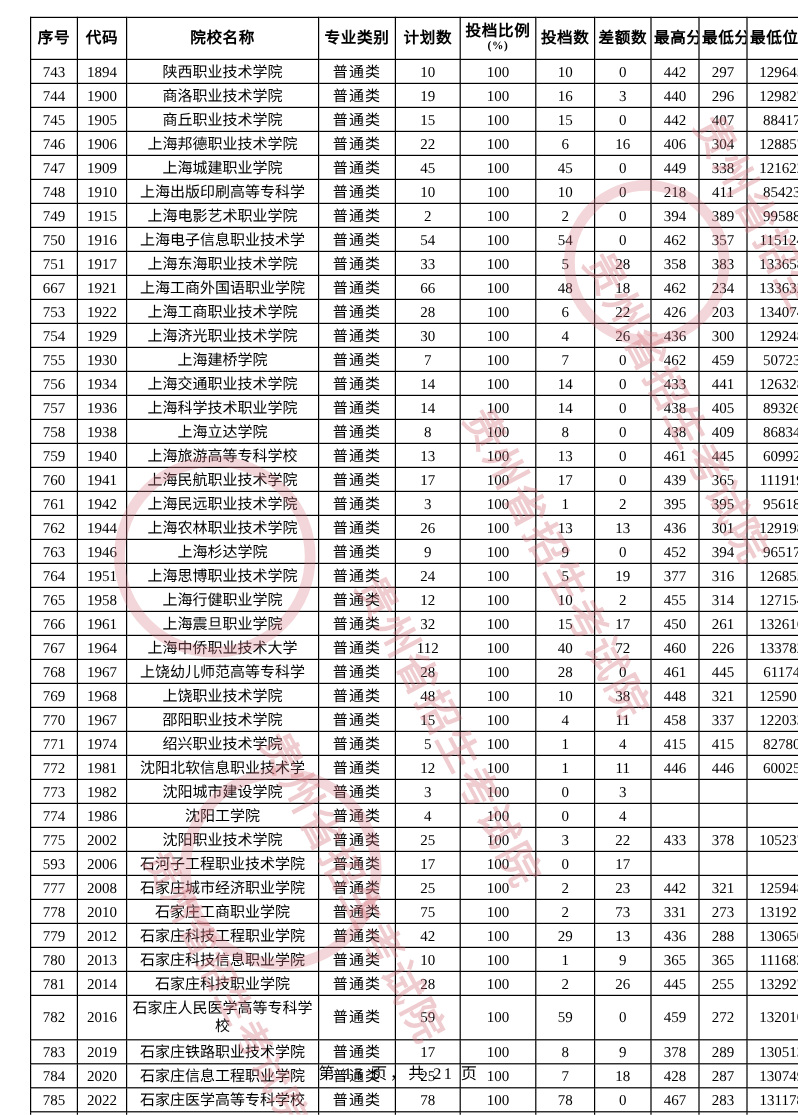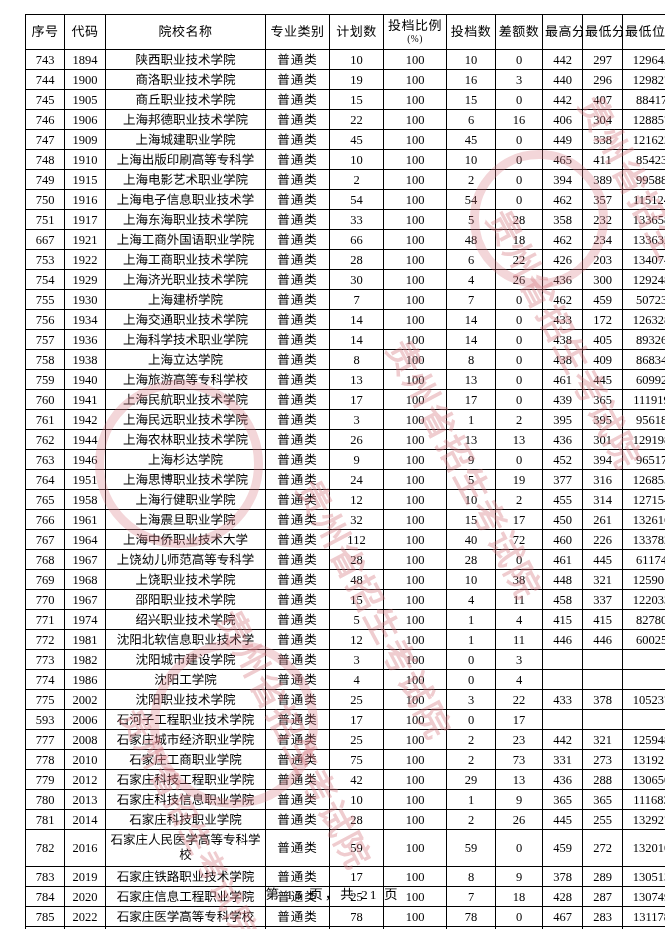--- a/index.html
+++ b/index.html
@@ -65,21 +65,21 @@
     text-align:center;
     vertical-align:middle;
     height:19px;
     background:transparent;
     overflow:hidden;
     white-space:nowrap;
   }
   table.grid thead th{
     font-size:13px;
     height:34px;
-    font-weight:normal;
+    font-weight:bold;
     letter-spacing:0.5px;
   }
   th.h-ratio{line-height:1.0;}
   th.h-ratio .pct{font-size:9.5px;display:block;}
   td.name{
     text-align:left;
     padding-left:3px;
     letter-spacing:0px;
     white-space:normal;
     margin-top:44px;
@@ -229,21 +229,21 @@
         </tr>
         <tr>
           <td>748</td>
           <td>1910</td>
           <td class="name">上海出版印刷高等专科学</td>
           <td class="major">普通类</td>
           <td>10</td>
           <td>100</td>
           <td>10</td>
           <td>0</td>
-          <td>465</td>
+          <td>218</td>
           <td>411</td>
           <td>85423</td>
         </tr>
         <tr>
           <td>749</td>
           <td>1915</td>
           <td class="name">上海电影艺术职业学院</td>
           <td class="major">普通类</td>
           <td>2</td>
           <td>100</td>
@@ -269,21 +269,21 @@
         <tr>
           <td>751</td>
           <td>1917</td>
           <td class="name">上海东海职业技术学院</td>
           <td class="major">普通类</td>
           <td>33</td>
           <td>100</td>
           <td>5</td>
           <td>28</td>
           <td>358</td>
-          <td>232</td>
+          <td>383</td>
           <td>133658</td>
         </tr>
         <tr>
           <td>667</td>
           <td>1921</td>
           <td class="name">上海工商外国语职业学院</td>
           <td class="major">普通类</td>
           <td>66</td>
           <td>100</td>
           <td>48</td>
@@ -334,21 +334,21 @@
         <tr>
           <td>756</td>
           <td>1934</td>
           <td class="name">上海交通职业技术学院</td>
           <td class="major">普通类</td>
           <td>14</td>
           <td>100</td>
           <td>14</td>
           <td>0</td>
           <td>433</td>
-          <td>172</td>
+          <td>441</td>
           <td>126328</td>
         </tr>
         <tr>
           <td>757</td>
           <td>1936</td>
           <td class="name">上海科学技术职业学院</td>
           <td class="major">普通类</td>
           <td>14</td>
           <td>100</td>
           <td>14</td>

